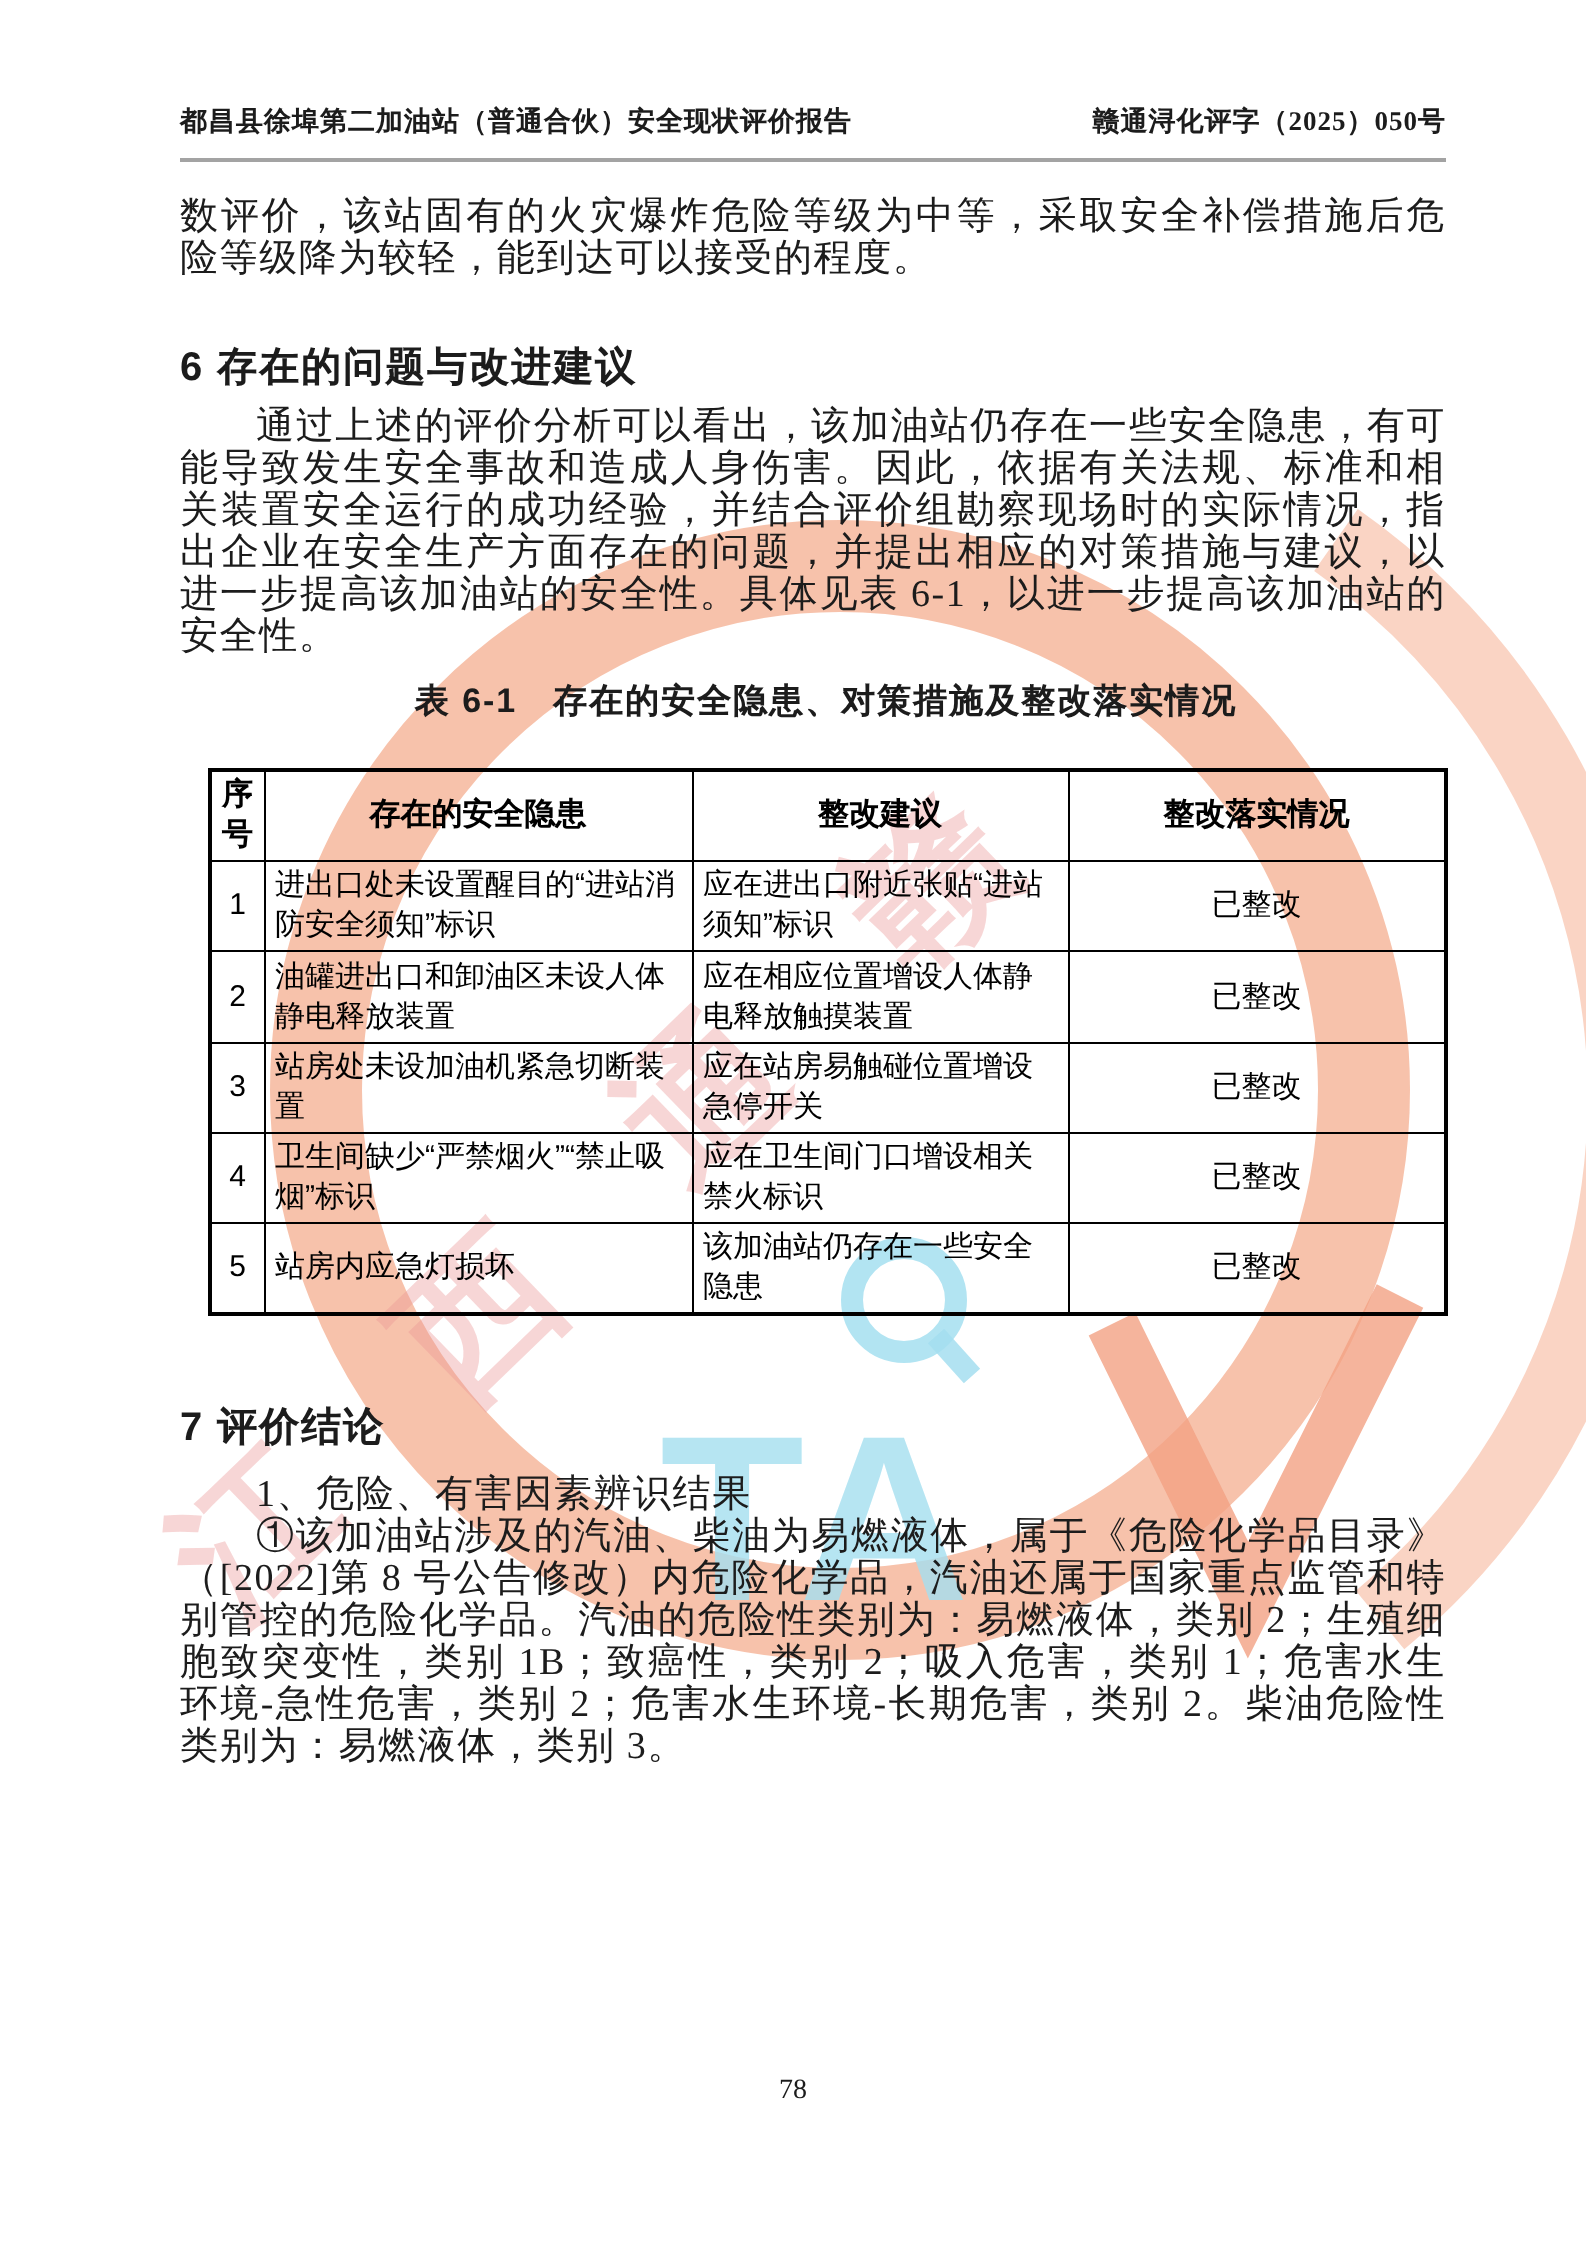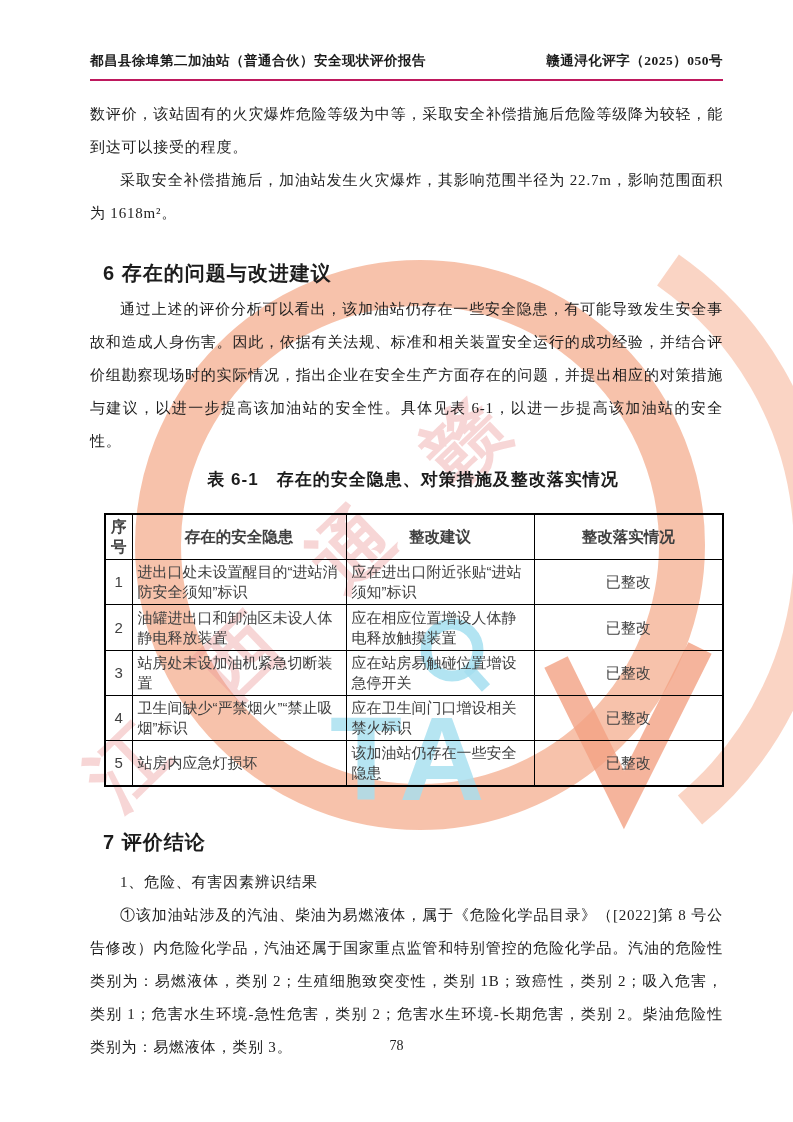--- a/index.html
+++ b/index.html
@@ -13,41 +13,41 @@
     color:#1c1c1c;
   }
   
   .wm{position:absolute;inset:0;z-index:0;pointer-events:none;}
   .wm svg{position:absolute;left:0;top:0;}
   
   .content{position:absolute;inset:0;z-index:1;padding:52px 70px 0 90px;box-sizing:border-box;}
   .hdr{
     display:flex;justify-content:space-between;align-items:center;
     font-weight:bold;font-size:13.5px;letter-spacing:0.5px;
-    padding-bottom:9px;border-bottom:2px solid #be185d;font-family:Liberation Serif, serif;
+    padding-bottom:9px;border-bottom:2px solid #a3a3a3;font-family:Liberation Serif, serif;
   }
-  p{margin:0;font-size:15px;line-height:33px;letter-spacing:0.8px;text-align:justify;}
+  p{margin:0;font-size:19px;line-height:21px;letter-spacing:0.8px;text-align:justify;}
   .p1{margin-top:17px;}
   .indent{text-indent:2em;}
   .sec-title{
-    margin:13px;margin-top:30px;margin-bottom:6px;
+    margin:0;margin-top:30px;margin-bottom:6px;
     font-family:"Liberation Sans","DejaVu Sans",sans-serif;
     font-weight:bold;font-size:20px;letter-spacing:1px;
   }
   .sec-title.s7{margin-top:42px;margin-bottom:10px;}
   .tbl-caption{
     width:618px;margin-left:14px;margin-top:10px;margin-bottom:22px;
     text-align:center;font-family:"Liberation Sans","DejaVu Sans",sans-serif;
     font-weight:bold;font-size:17px;letter-spacing:1px;
   }
   table.t{
     border-collapse:collapse;table-layout:fixed;
     width:618px;margin-left:14px;
     font-family:"Liberation Sans","DejaVu Sans",sans-serif;
-    font-size:15px;line-height:20px;color:#404040;
+    font-size:15px;line-height:20px;color:#000000;
   }
   table.t th,table.t td{
     border:1.5px solid #000;
     padding:2px 5px;vertical-align:middle;box-sizing:border-box;
   }
   table.t{border:2px solid #000;}
   table.t th{font-weight:bold;text-align:center;height:26px;font-size:15.5px;}
   td.c-no{width:27px;text-align:center;}
   td.c-haz{width:214px;text-align:left;}
   td.c-sug{width:188px;text-align:left;}
@@ -84,21 +84,20 @@
   </div>
 
   <div class="content">
 
     <div class="hdr">
       <span>都昌县徐埠第二加油站（普通合伙）安全现状评价报告</span>
       <span>赣通浔化评字（2025）050号</span>
     </div>
 
     <p class="p1">数评价，该站固有的火灾爆炸危险等级为中等，采取安全补偿措施后危险等级降为较轻，能到达可以接受的程度。</p>
-    <p class="indent">采取安全补偿措施后，加油站发生火灾爆炸，其影响范围半径为 22.7m，影响范围面积为 1618m²。</p>
 
     <h2 class="sec-title">6 存在的问题与改进建议</h2>
     <p class="indent">通过上述的评价分析可以看出，该加油站仍存在一些安全隐患，有可能导致发生安全事故和造成人身伤害。因此，依据有关法规、标准和相关装置安全运行的成功经验，并结合评价组勘察现场时的实际情况，指出企业在安全生产方面存在的问题，并提出相应的对策措施与建议，以进一步提高该加油站的安全性。具体见表 6-1，以进一步提高该加油站的安全性。</p>
 
     <div class="tbl-caption">表 6-1　存在的安全隐患、对策措施及整改落实情况</div>
 
     <table class="t">
       <thead>
         <tr>
           <th class="c-no">序号</th>

